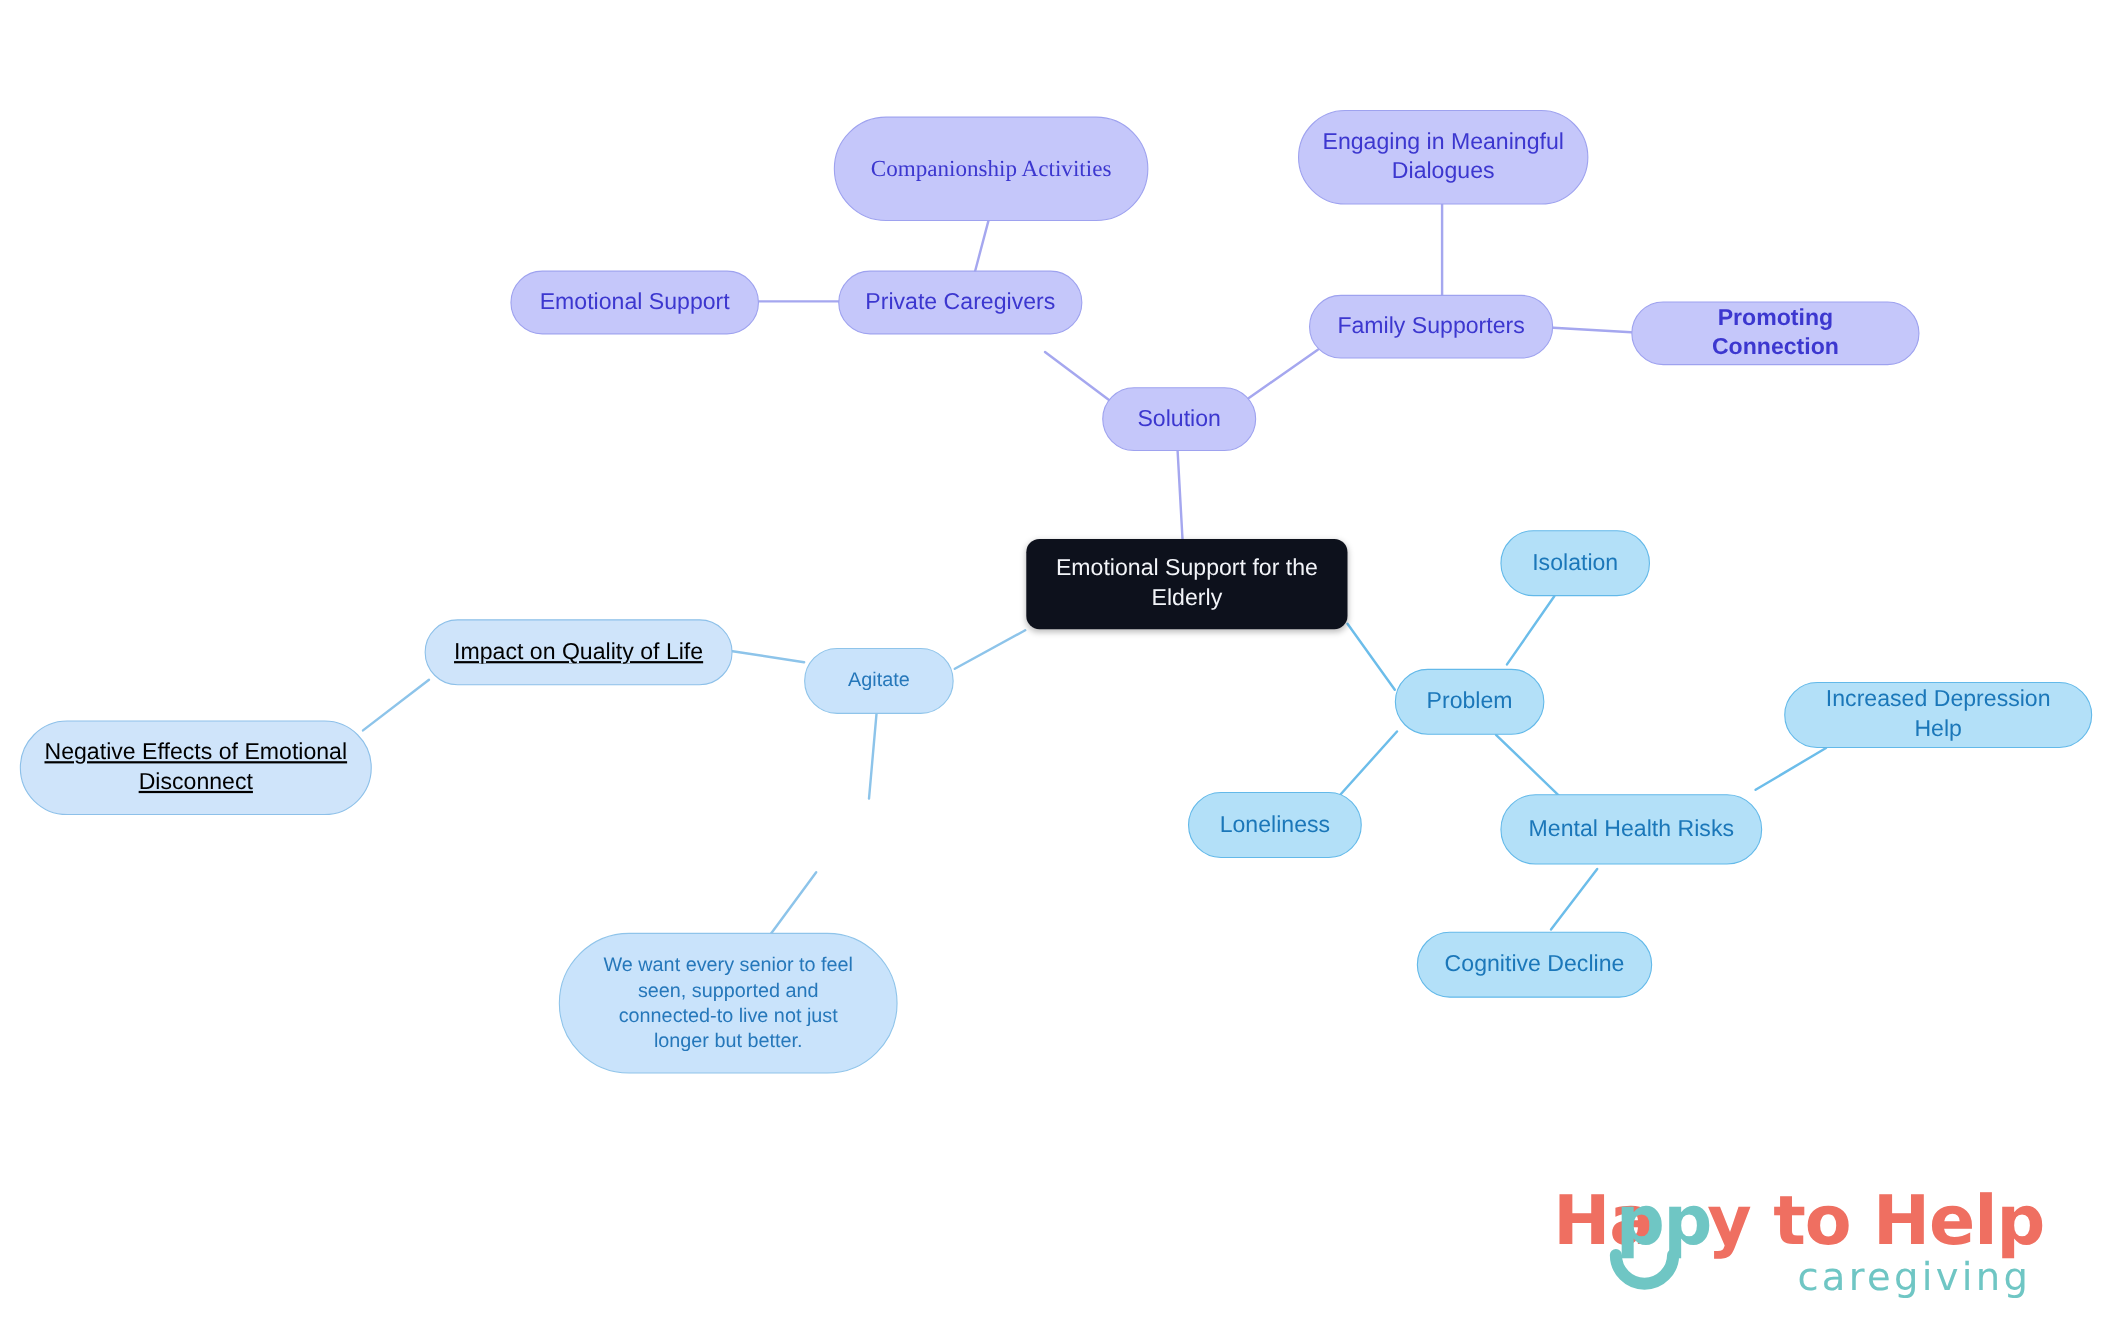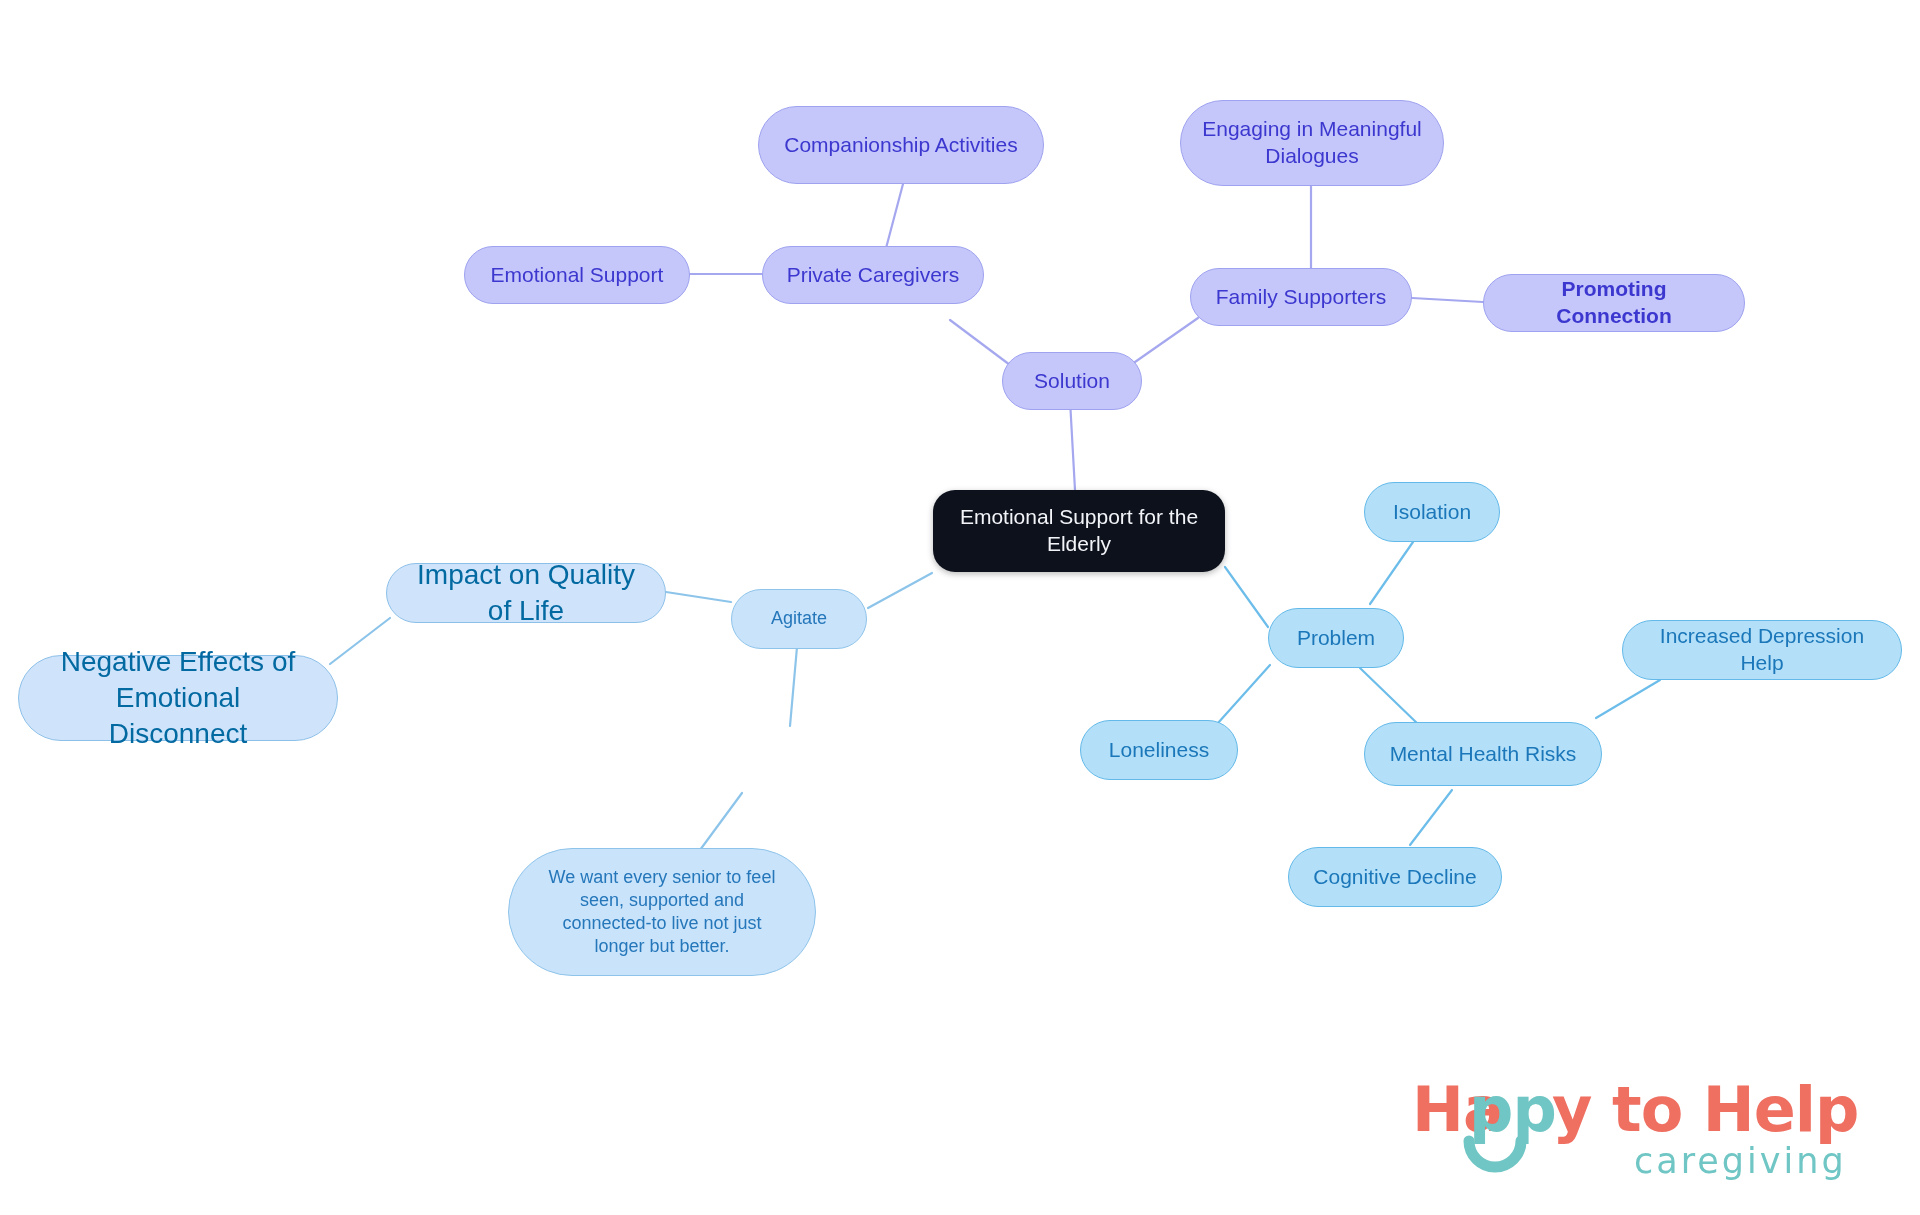--- a/index.html
+++ b/index.html
@@ -43,21 +43,21 @@
     line-height: 1.28;
     padding: 6px 18px;
     white-space: pre-line;
   }
 
   
   .node.root {
     background: #0d111c;
     border: none;
     color: #f2f4f8;
-    border-radius: 22px;
+    border-radius: 12px;
     font-size: 21px;
     box-shadow: 0 2px 6px rgba(0,0,0,0.28);
     padding: 8px 4px;
   }
 
   
   .node.purple {
     background: #c5c7fa;
     border-color: #9ea2ef;
     color: #3c37cf;
@@ -69,22 +69,23 @@
     background: #b3e0f8;
     border-color: #63b9e9;
     color: #1b77b9;
     font-size: 21px;
   }
 
   
   .node.skyblue {
     background: #cfe4fa;
     border-color: #8dc0e9;
-    color: #0369a1;
-    font-size: 28px;
+    color: #000000;
+    font-size: 21px;
+    text-decoration: underline;
   }
   .node.skyblue2 {
     background: #c9e3fb;
     border-color: #8fc4ea;
     color: #2577ba;
     font-size: 18px;
   }
 
   .node .label {
     display: block;
@@ -139,21 +140,21 @@
       <path d="M 731 602 L 666 592" stroke="#8dc4ea"></path>
 
       <path d="M 390 618 L 330 664" stroke="#8dc4ea"></path>
 
       <path d="M 797 647 L 790 726" stroke="#8dc4ea"></path>
 
       <path d="M 742 793 L 700 850" stroke="#8dc4ea"></path>
     </g>
   </svg>
 
-  <div class="node purple" style="left:758px; top:106px; width:286px; height:78px;">
+  <div class="node purple" style="left:758px; top:106px; width:286px; height:95px;font-family:Liberation Serif, serif;">
     <span class="label">Companionship Activities</span>
   </div>
 
   <div class="node purple" style="left:1180px; top:100px; width:264px; height:86px;">
     <span class="label">Engaging in Meaningful
 Dialogues</span>
   </div>
 
   <div class="node purple" style="left:464px; top:246px; width:226px; height:58px;">
     <span class="label">Emotional Support</span>

